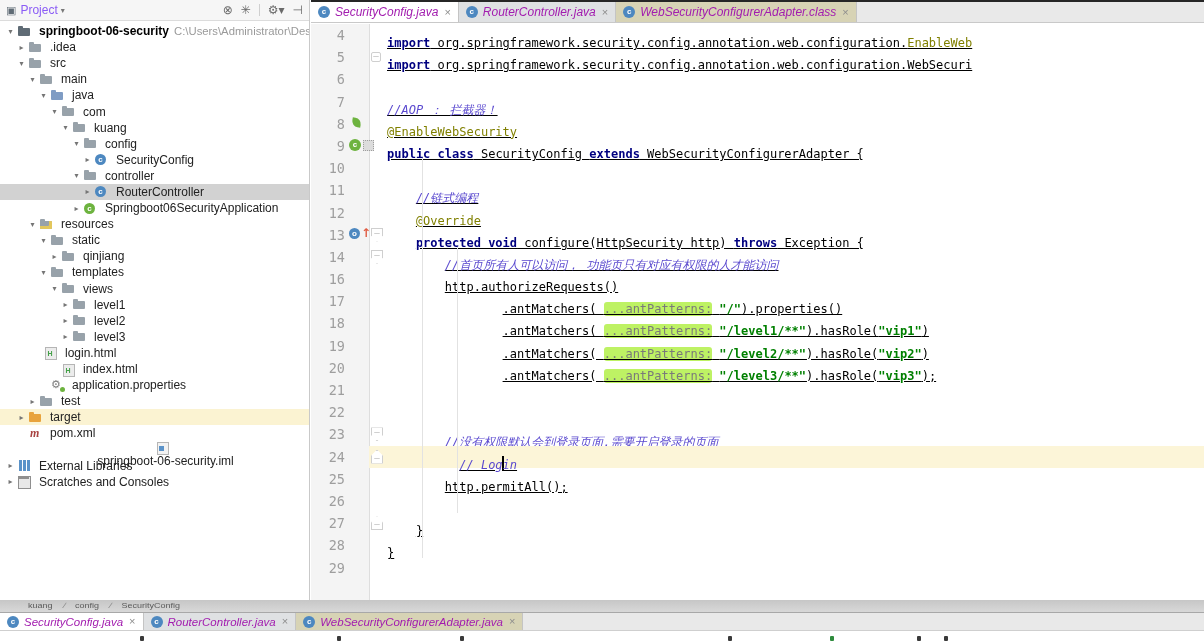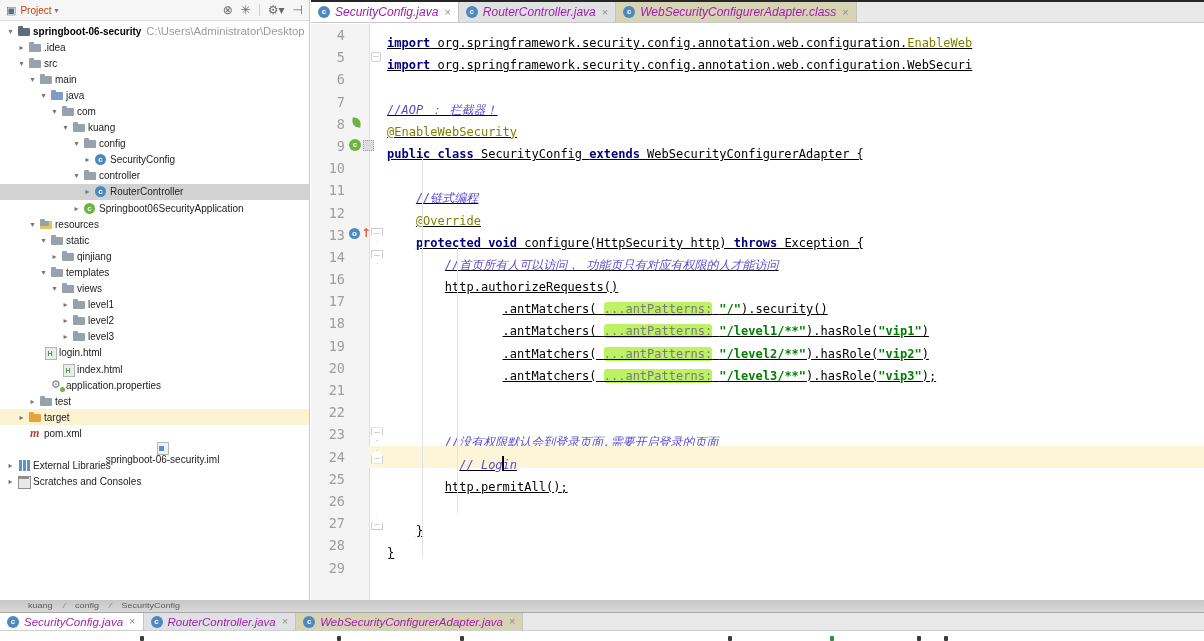--- a/index.html
+++ b/index.html
@@ -6,31 +6,31 @@
   html,body { background:#ffffff; }
   #root {
     position:relative; width:1204px; height:641px; overflow:hidden;
     background:#fff; font-family:"Liberation Sans", sans-serif;
     color:#1f1f1f;
   }
   
   #project-panel { position:absolute; left:0; top:0; width:310px; height:600px; background:#fff; border-right:1px solid #c9c9c9; overflow:hidden; }
   #panel-header { height:21px; display:flex; align-items:center; padding:0 6px 0 6px; background:#f6f6f6; border-bottom:1px solid #dcdcdc; }
   #panel-header .pico { color:#5f6b75; font-size:11px; margin-right:4px; }
-  #panel-title { font-size:10px; color:#c2410c; }
+  #panel-title { font-size:12px; color:#8b5cf6; }
   #panel-title-chev { font-size:8px; color:#777; margin-left:3px; }
   #panel-header-icons { margin-left:auto; display:flex; align-items:center; gap:8px; }
   .hicon { color:#6a6a6a; font-size:12px; line-height:12px; cursor:default; }
   .hicon.div { width:1px; height:12px; background:#cfcfcf; }
   #project-tree { position:absolute; left:0; top:22px; right:0; bottom:0; padding-top:1px; }
   .trow { display:flex; align-items:center; height:16.1px; width:100%; white-space:nowrap; }
   .trow.sel { background:#d2d2d2; }
   .trow.hl  { background:#fbf3d2; }
   .chev { width:13px; flex:none; text-align:center; color:#757575; font-size:8px; }
-  .tlabel { font-size:10px; color:#222; margin-left:1px; }
+  .tlabel { font-size:12px; color:#222; margin-left:7px; }
   .tlabel.b { font-weight:bold; color:#000; }
   .tsuffix { font-size:11.3px; color:#9a9a9a; margin-left:5px; }
   
   .ico { width:15px; height:13px; position:relative; flex:none; display:inline-block; }
   .ico.folder::before, .ico.project::before { content:""; position:absolute; left:1px; top:3px; width:12px; height:8px; background:#98a2aa; border-radius:1px; }
   .ico.folder::after, .ico.project::after { content:""; position:absolute; left:1px; top:1px; width:5px; height:3px; background:#98a2aa; border-radius:1px 1px 0 0; }
   .ico.project::before, .ico.project::after { background:#5f6b75; }
   .ico.folder-source::before, .ico.folder-source::after { background:#7f9cc4; }
   .ico.folder-target::before, .ico.folder-target::after { background:#e8a33d; }
   .ico.folder-resources::before { box-shadow: inset -3px -3px 0 #e3c75c; }
@@ -329,21 +329,21 @@
             <span class="ln">14</span>
             <span class="fold f-shield"></span>
             <span class="ct" style="padding-left: 8ch;"><span class="c">//首页所有人可以访问， 功能页只有对应有权限的人才能访问</span></span>
           </div>
           <div class="cline">
             <span class="ln">16</span>
             <span class="ct" style="padding-left: 8ch;"><span class="p">http.authorizeRequests()</span></span>
           </div>
           <div class="cline">
             <span class="ln">17</span>
-            <span class="ct" style="padding-left: 16ch;"><span class="p">.antMatchers( </span><span class="h">...antPatterns:</span><span class="p"> </span><span class="s">"/"</span><span class="p">).security()</span></span>
+            <span class="ct" style="padding-left: 16ch;"><span class="p">.antMatchers( </span><span class="h">...antPatterns:</span><span class="p"> </span><span class="s">"/"</span><span class="p">).properties()</span></span>
           </div>
           <div class="cline">
             <span class="ln">18</span>
             <span class="ct" style="padding-left: 16ch;"><span class="p">.antMatchers( </span><span class="h">...antPatterns:</span><span class="p"> </span><span class="s">"/level1/**"</span><span class="p">).hasRole(</span><span class="s">"vip1"</span><span class="p">)</span></span>
           </div>
           <div class="cline">
             <span class="ln">19</span>
             <span class="ct" style="padding-left: 16ch;"><span class="p">.antMatchers( </span><span class="h">...antPatterns:</span><span class="p"> </span><span class="s">"/level2/**"</span><span class="p">).hasRole(</span><span class="s">"vip2"</span><span class="p">)</span></span>
           </div>
           <div class="cline">

